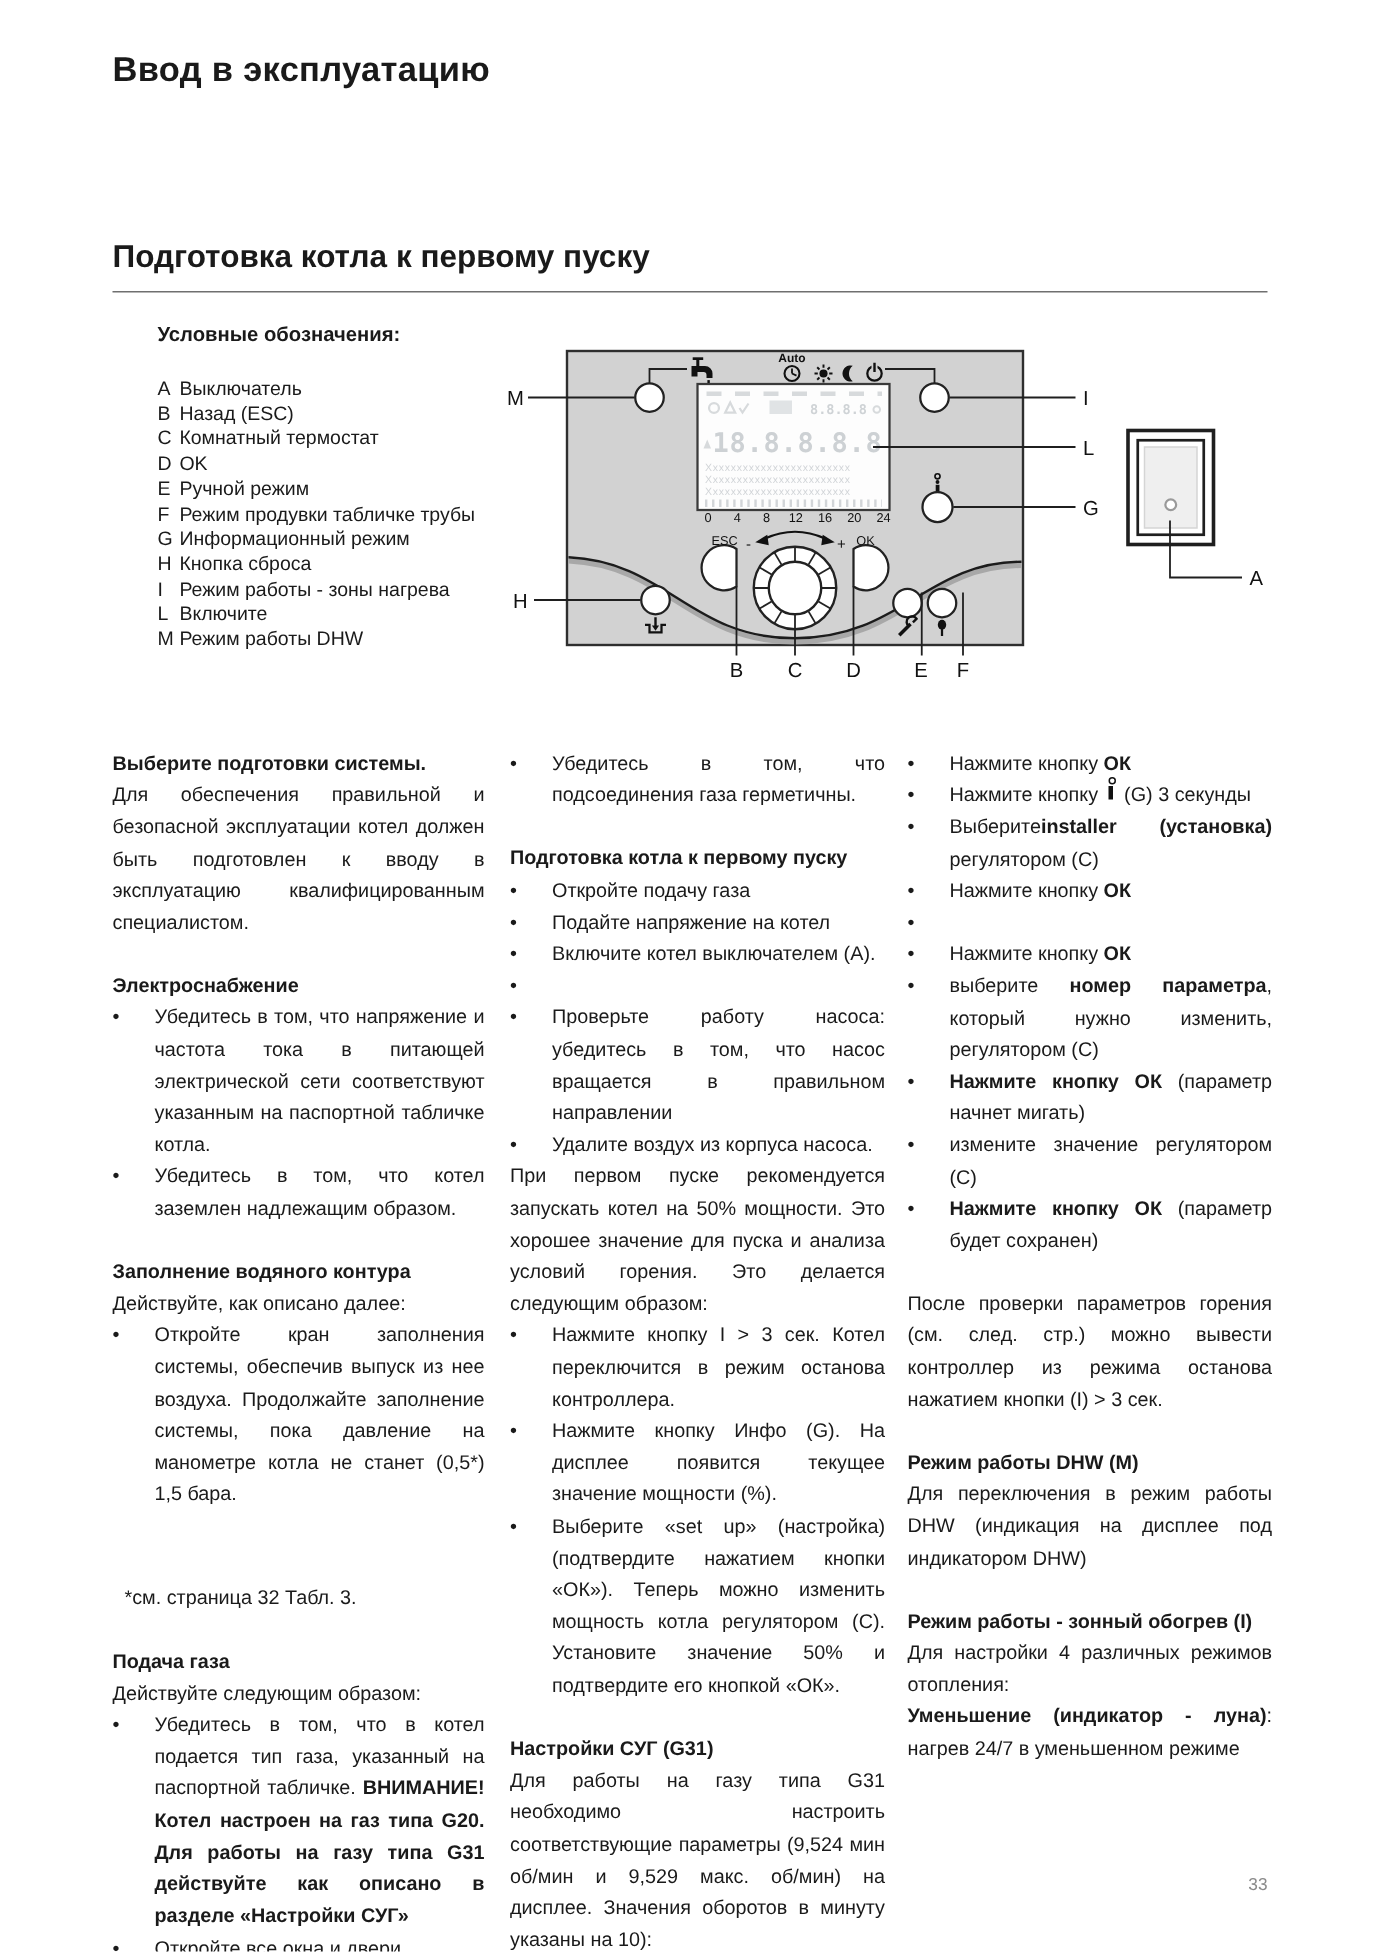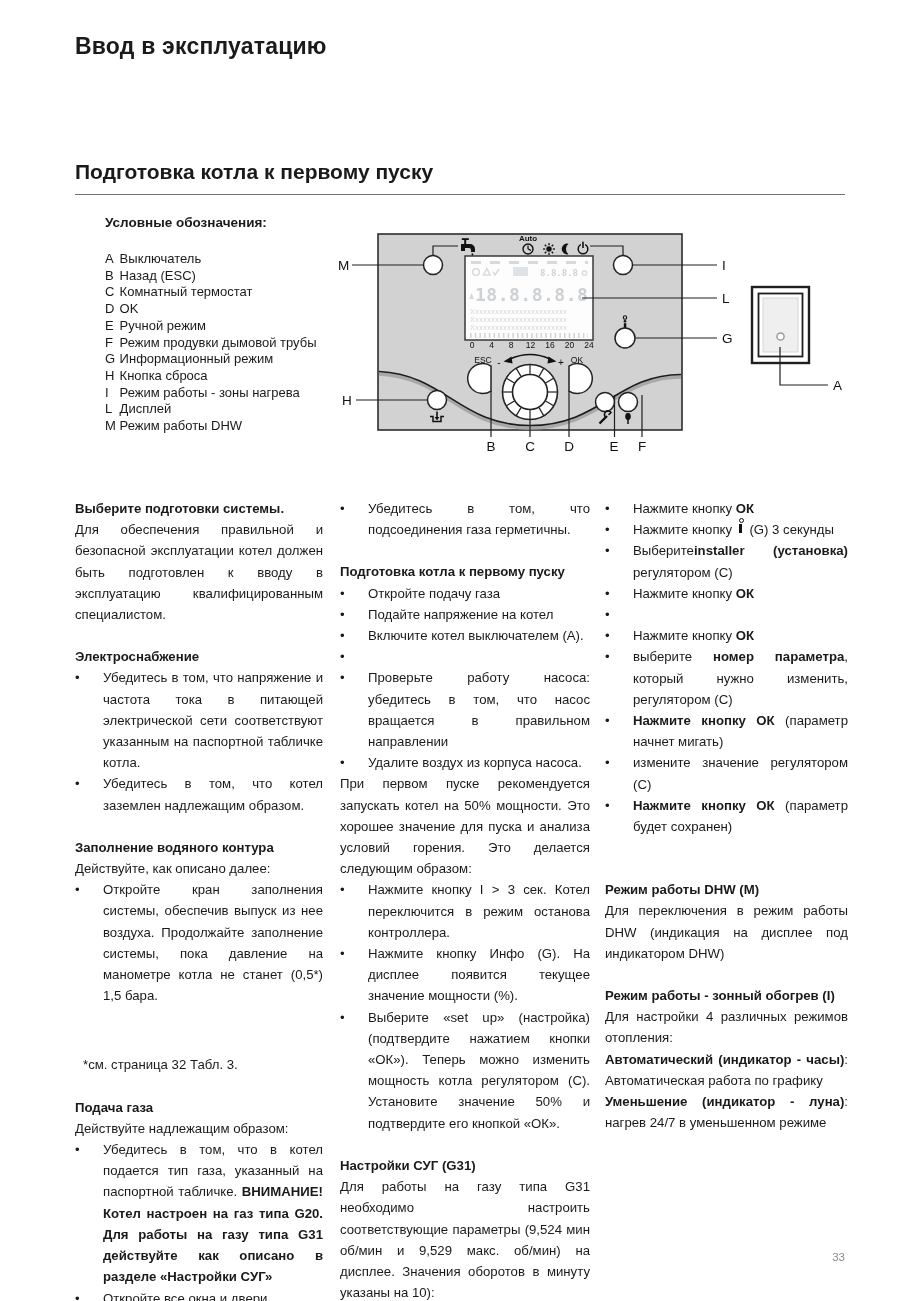--- a/index.html
+++ b/index.html
@@ -58,25 +58,25 @@
 <div class="rule"></div>
 
 <div class="legend">
   <div class="legend-h">Условные обозначения:</div>
   <div id="legend-list">
       <div class="legend-row"><span class="legend-key">A</span><span> Выключатель</span></div>
       <div class="legend-row"><span class="legend-key">B</span><span> Назад (ESC)</span></div>
       <div class="legend-row"><span class="legend-key">C</span><span> Комнатный термостат</span></div>
       <div class="legend-row"><span class="legend-key">D</span><span> OK</span></div>
       <div class="legend-row"><span class="legend-key">E</span><span> Ручной режим</span></div>
-      <div class="legend-row"><span class="legend-key">F</span><span> Режим продувки дымовой трубы</span></div>
+      <div class="legend-row"><span class="legend-key">F</span><span> Режим продувки табличке трубы</span></div>
       <div class="legend-row"><span class="legend-key">G</span><span> Информационный режим</span></div>
       <div class="legend-row"><span class="legend-key">H</span><span> Кнопка сброса</span></div>
       <div class="legend-row"><span class="legend-key">I</span><span> Режим работы - зоны нагрева</span></div>
-      <div class="legend-row"><span class="legend-key">L</span><span> Дисплей</span></div>
+      <div class="legend-row"><span class="legend-key">L</span><span> Включите</span></div>
       <div class="legend-row"><span class="legend-key">M</span><span> Режим работы DHW</span></div>
     </div>
 </div>
 
 <svg class="diagram" width="520" height="230" viewBox="0 0 520 230">
 
   <rect x="48" y="9" width="304" height="196" fill="#d2d2d2" stroke="#2e2e2e" stroke-width="1.6"></rect>
 
   <path d="M49,149 C115,152 130,203 200,203 C270,203 288,152 351,152" fill="none" stroke="#a8a8a8" stroke-width="3.4"></path>
   <path d="M49,146.5 C115,149.5 130,200.5 200,200.5 C270,200.5 288,149.5 351,149.5" fill="none" stroke="#1c1c1c" stroke-width="1.6"></path>
@@ -260,21 +260,21 @@
     <div class="spacer"></div>
     <div class="h">Заполнение водяного контура</div>
     <p class="p"><span>Действуйте, как описано далее:</span></p>
     <div class="bullet">
       <span class="dot">•</span>
       <div class="bt"><span>Откройте кран заполнения системы, обеспечив выпуск из нее воздуха. Продолжайте заполнение системы, пока давление на манометре котла не станет (0,5*) 1,5 бара.</span></div>
     </div>
     <div class="note">*см. страница 32  Табл.  3.</div>
     <div class="spacer"></div>
     <div class="h">Подача газа</div>
-    <p class="p"><span>Действуйте надлежащим образом:</span></p>
+    <p class="p"><span>Действуйте следующим образом:</span></p>
     <div class="bullet">
       <span class="dot">•</span>
       <div class="bt"><span>Убедитесь в том, что в котел подается тип газа, указанный на паспортной табличке. </span><span class="b">ВНИМАНИЕ! Котел настроен на газ типа G20. Для работы на газу типа G31 действуйте как описано в разделе «Настройки СУГ»</span></div>
     </div>
     <div class="bullet">
       <span class="dot">•</span>
       <div class="bt"><span>Откройте все окна и двери</span></div>
     </div>
     <div class="bullet">
       <span class="dot">•</span>
@@ -362,23 +362,23 @@
     </div>
     <div class="bullet">
       <span class="dot">•</span>
       <div class="bt"><span>измените значение регулятором (C)</span></div>
     </div>
     <div class="bullet">
       <span class="dot">•</span>
       <div class="bt"><span class="b">Нажмите кнопку ОК</span><span> (параметр будет сохранен)</span></div>
     </div>
     <div class="spacer"></div>
+    <p class="p"><span>После проверки параметров горения (см. след. стр.) можно вывести контроллер из режима останова нажатием кнопки (I) &gt; 3 сек.</span></p>
     <div class="spacer"></div>
     <div class="h">Режим работы DHW (M)</div>
     <p class="p"><span>Для переключения в режим работы DHW (индикация на дисплее под индикатором DHW)</span></p>
     <div class="spacer"></div>
     <div class="h">Режим работы - зонный обогрев (I)</div>
     <p class="p"><span>Для настройки 4 различных режимов отопления:</span></p>
-    <p class="p"><span class="b">Автоматический (индикатор - часы)</span><span>: Автоматическая работа по графику</span></p>
     <p class="p"><span class="b">Уменьшение (индикатор - луна)</span><span>: нагрев 24/7 в уменьшенном режиме</span></p>
   </div>
 
 <div class="pagenum">33</div>
 
 </body></html>

